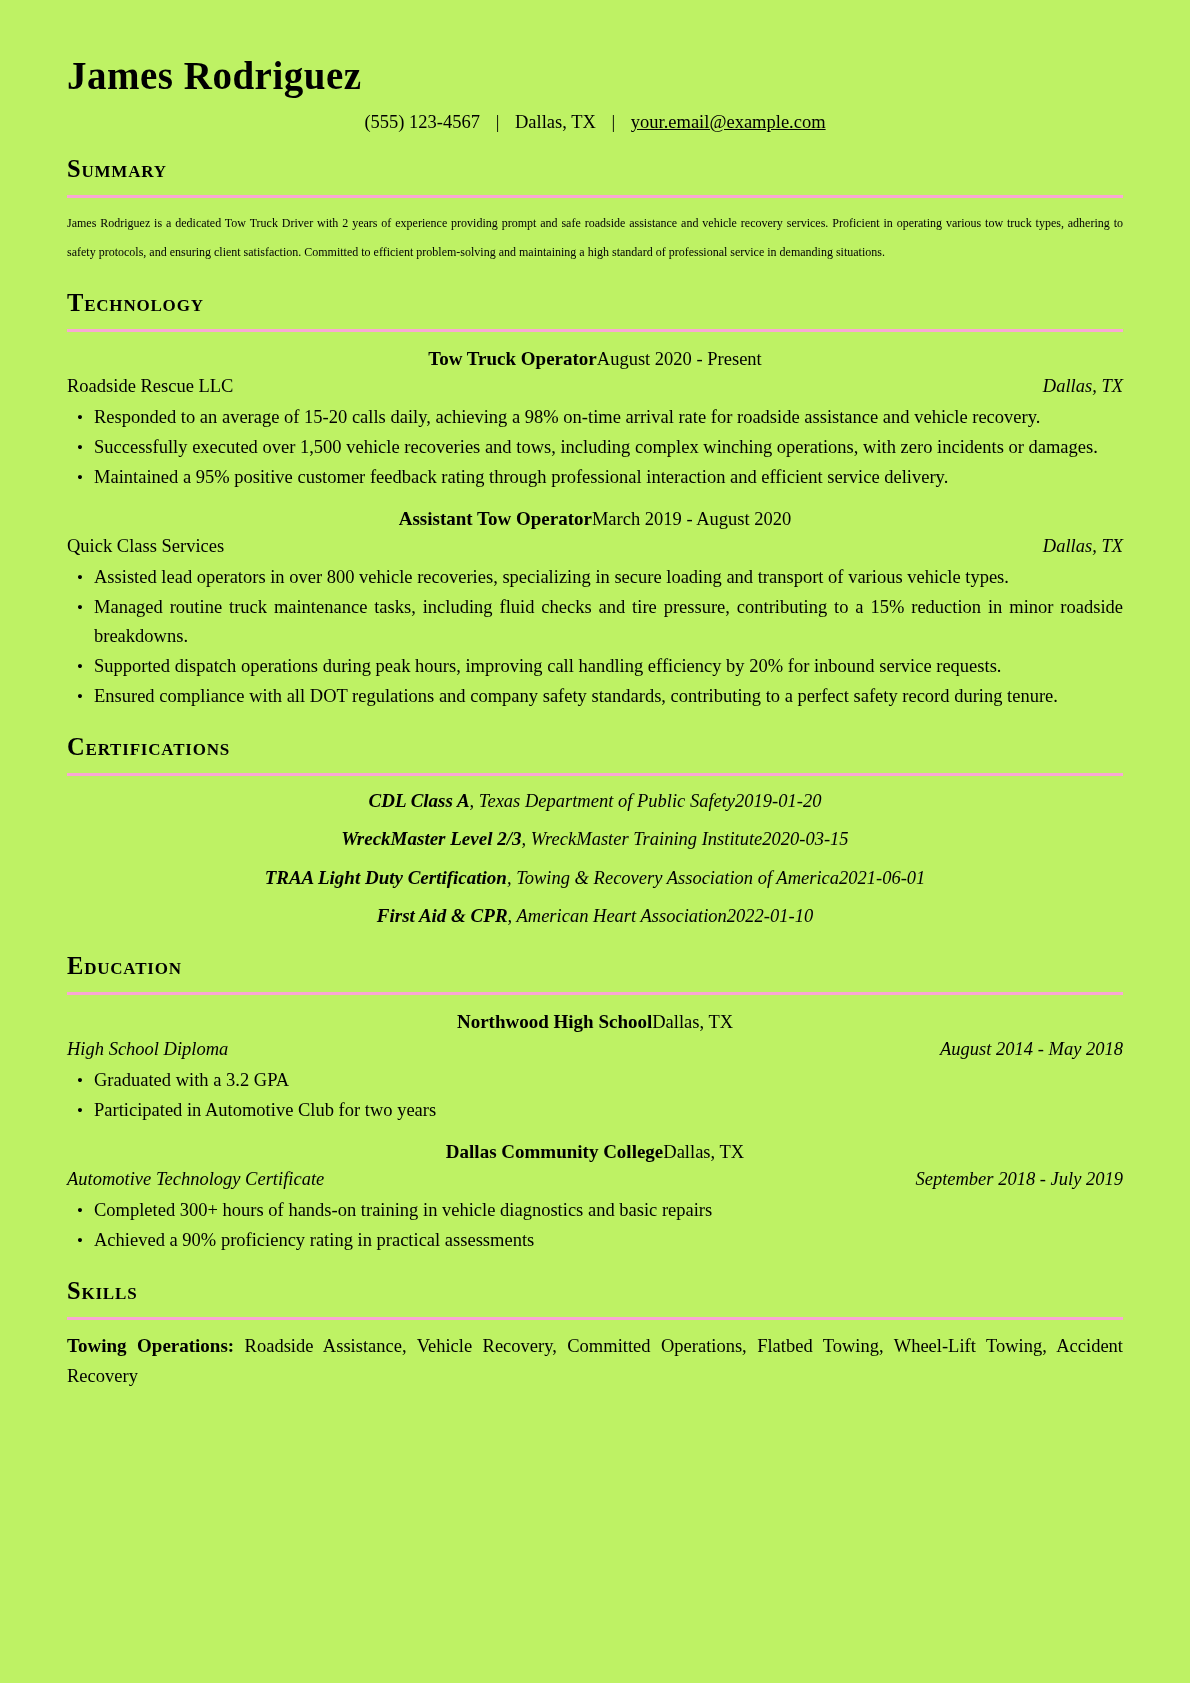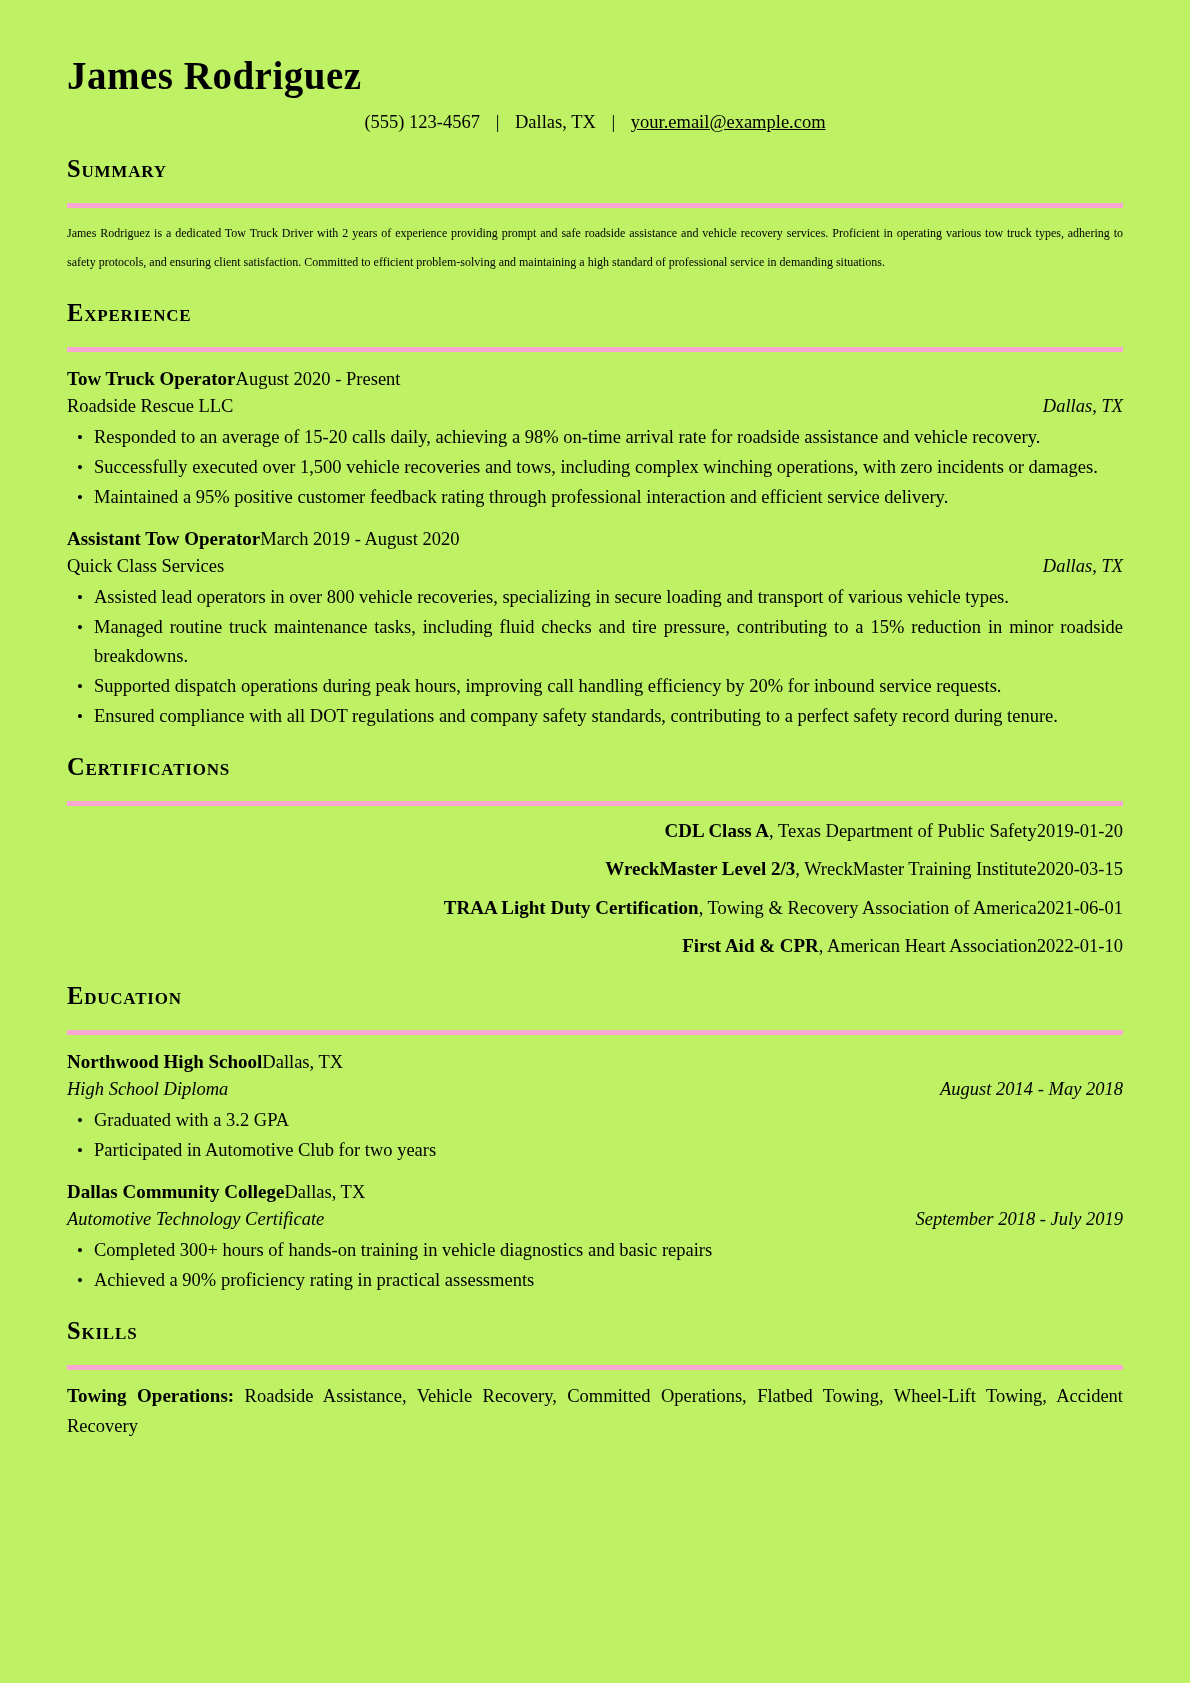--- a/index.html
+++ b/index.html
@@ -41,40 +41,40 @@
     cursor: pointer;
   }
 
   
   h2.section-title {
     font-variant: small-caps;
     font-weight: bold;
     font-size: 24.5px;
     letter-spacing: 0.8px;
     line-height: 1.1;
-    padding-bottom: 20px;
-    border-bottom: 5px solid #f9a8d4;
+    padding-bottom: 12px;
+    border-bottom: 3px solid #f9a8d4;
     margin-top: 23px;
     margin-bottom: 11px;
   }
   .section:first-of-type h2.section-title { margin-top: 20px; }
 
   
   .body-text {
     font-size: 12px;
     line-height: 29px;
     text-align: justify;
   }
 
   
   .entry { margin-top: 13px; }
   .entry:first-child { margin-top: 2px; }
   .entry-head {
     display: flex;
-    justify-content: flex-start;
+    justify-content: center;
     align-items: baseline;
     font-size: 18.5px;
     line-height: 27px;
   }
   .entry-head .role { font-weight: bold; font-size: 19px; }
   .entry-head .dates { font-weight: normal; }
   .entry-sub {
     display: flex;
     justify-content: space-between;
     align-items: flex-end;
@@ -100,25 +100,26 @@
   ul.bullets li::before {
     content: "\2022";
     position: absolute;
     left: -17px;
     font-size: 17px;
   }
 
   
   .cert-row {
     display: flex;
-    justify-content: flex-end;
+    justify-content: center;
     align-items: baseline;
     font-size: 18.5px;
     line-height: 28px;
     margin-bottom: 10.5px;
+    font-style: italic;
   }
   .cert-row .cert-name { font-weight: bold; font-size: 19px; }
   .cert-row .cert-date { white-space: nowrap; }
 
   
   .skills-text {
     font-size: 18.5px;
     line-height: 29.5px;
     text-align: justify;
     margin-top: 2px;
@@ -140,21 +141,21 @@
       <a class="email">your.email@example.com</a>
     </div>
   </header>
 
   <section class="section">
     <h2 class="section-title">Summary</h2>
     <p class="body-text">James Rodriguez is a dedicated Tow Truck Driver with 2 years of experience providing prompt and safe roadside assistance and vehicle recovery services. Proficient in operating various tow truck types, adhering to safety protocols, and ensuring client satisfaction. Committed to efficient problem-solving and maintaining a high standard of professional service in demanding situations.</p>
   </section>
 
   <section class="section">
-    <h2 class="section-title">Experience</h2>
+    <h2 class="section-title">Technology</h2>
 
     <div class="entry">
       <div class="entry-head">
         <span class="role">Tow Truck Operator</span>
         <span class="dates">August 2020 - Present</span>
       </div>
       <div class="entry-sub">
         <span class="left">Roadside Rescue LLC</span>
         <span class="right-italic">Dallas, TX</span>
       </div>

